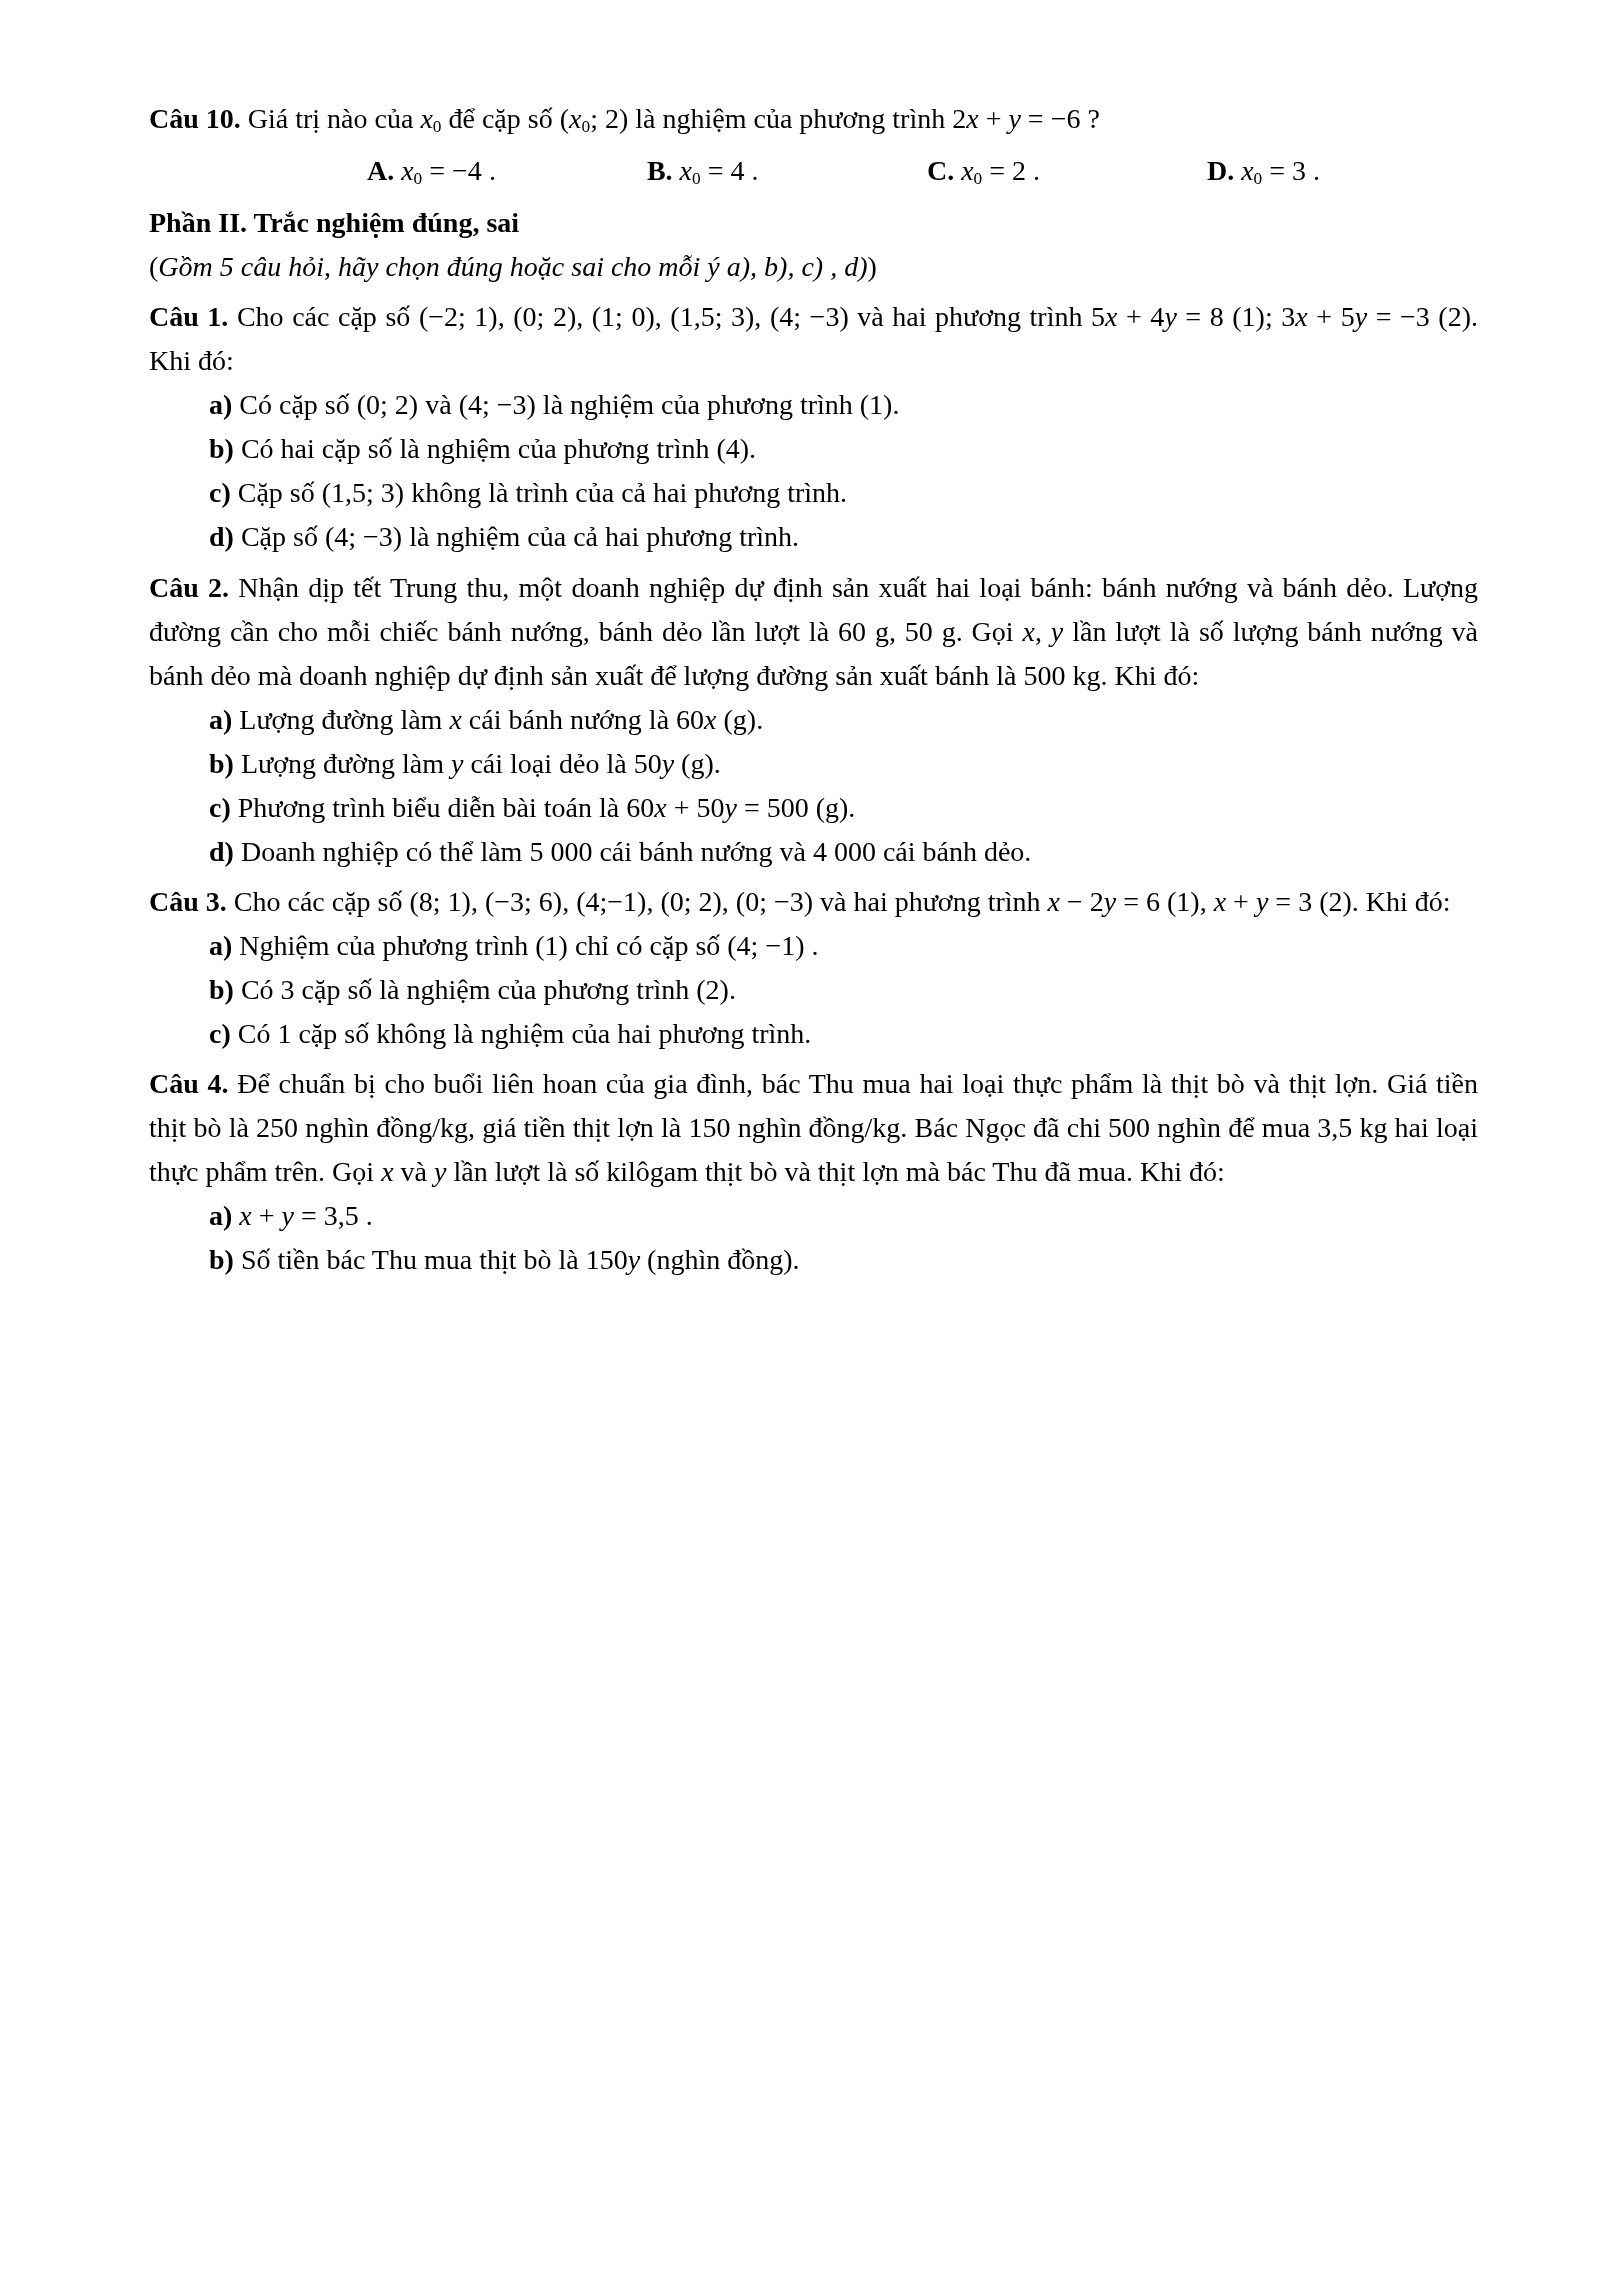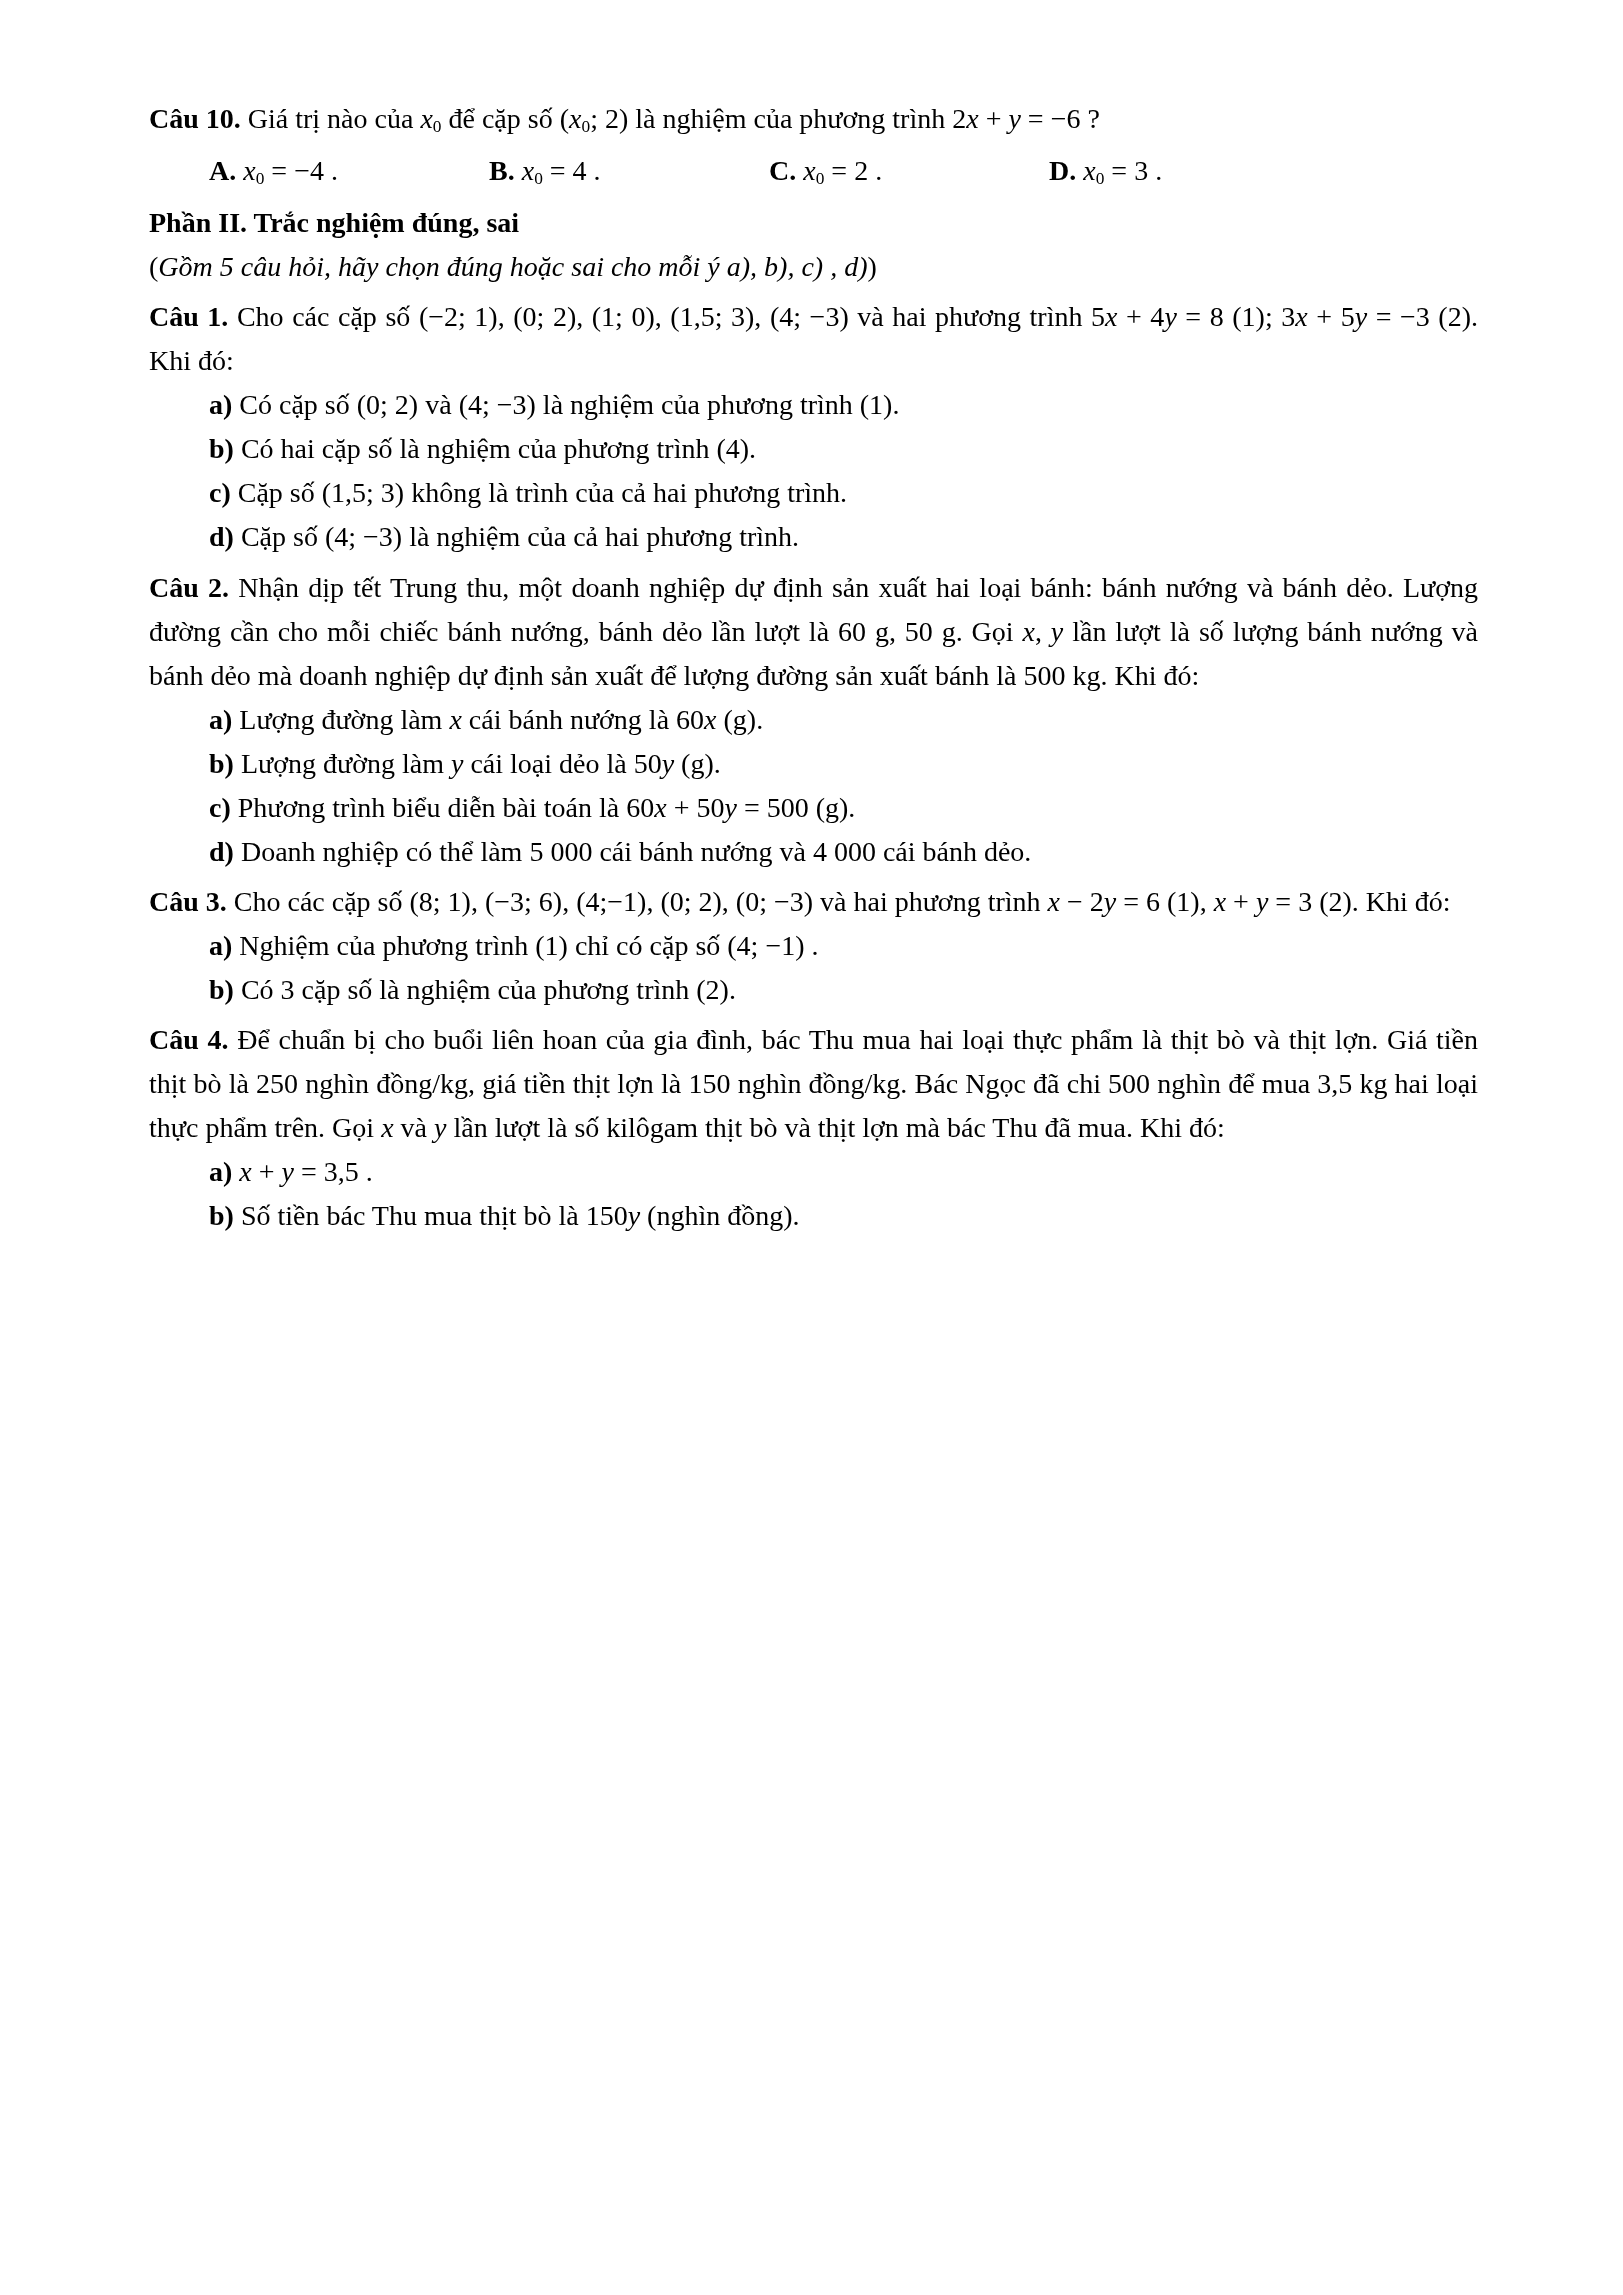--- a/index.html
+++ b/index.html
@@ -21,21 +21,21 @@
     left: 149px;
     top: 91px;
     width: 1329px;
     font-size: 28px;
     line-height: 44px;
   }
   .para { margin: 0; text-align: justify; }
   .question { margin-top: 6.3px; }
   .heading, .note, .subitem { text-align: left; }
   .subitem { padding-left: 60px; }
-  .options-row { display: flex; text-align: left; padding-left: 60px; }
+  .options-row { display: flex; text-align: left; padding-left: 60px; justify-content: center; }
   .option { width: 280px; flex: 0 0 auto; white-space: nowrap; }
   .option:last-child { width: auto; }
   .b { font-weight: 700; }
   .i { font-style: italic; }
   .u { font-size: 0.62em; vertical-align: -0.22em; }
   .nw { white-space: nowrap; }
 </style>
 </head>
 <body>
 
@@ -56,18 +56,19 @@
       <p class="para subitem"><span class="b">c)</span><span> Cặp số </span><span class="nw"><span>(1,5; 3)</span></span><span> không là trình của cả hai phương trình.</span></p>
       <p class="para subitem"><span class="b">d)</span><span> Cặp số </span><span class="nw"><span>(4; −3)</span></span><span> là nghiệm của cả hai phương trình.</span></p>
       <p class="para question"><span class="b">Câu 2.</span><span> Nhận dịp tết Trung thu, một doanh nghiệp dự định sản xuất hai loại bánh: bánh nướng và bánh dẻo. Lượng đường cần cho mỗi chiếc bánh nướng, bánh dẻo lần lượt là 60 g, 50 g. Gọi </span><span class="i">x</span><span>, </span><span class="i">y</span><span> lần lượt là số lượng bánh nướng và bánh dẻo mà doanh nghiệp dự định sản xuất để lượng đường sản xuất bánh là 500 kg. Khi đó:</span></p>
       <p class="para subitem"><span class="b">a)</span><span> Lượng đường làm </span><span class="i">x</span><span> cái bánh nướng là </span><span class="nw"><span>60</span><span class="i">x</span></span><span>  (g).</span></p>
       <p class="para subitem"><span class="b">b)</span><span> Lượng đường làm </span><span class="i">y</span><span> cái loại dẻo là </span><span class="nw"><span>50</span><span class="i">y</span></span><span>  (g).</span></p>
       <p class="para subitem"><span class="b">c)</span><span> Phương trình biểu diễn bài toán là </span><span class="nw"><span>60</span><span class="i">x</span><span> + 50</span><span class="i">y</span><span> = 500</span></span><span> (g).</span></p>
       <p class="para subitem"><span class="b">d)</span><span> Doanh nghiệp có thể làm </span><span class="nw"><span>5 000</span></span><span> cái bánh nướng và </span><span class="nw"><span>4 000</span></span><span> cái bánh dẻo.</span></p>
       <p class="para question"><span class="b">Câu 3.</span><span> Cho các cặp số </span><span class="nw"><span>(8; 1)</span></span><span>, </span><span class="nw"><span>(−3; 6)</span></span><span>, </span><span class="nw"><span>(4;−1)</span></span><span>, </span><span class="nw"><span>(0; 2)</span></span><span>, </span><span class="nw"><span>(0; −3)</span></span><span> và hai phương trình </span><span class="nw"><span class="i">x</span><span> − 2</span><span class="i">y</span><span> = 6</span></span><span> (1), </span><span class="nw"><span class="i">x</span><span> + </span><span class="i">y</span><span> = 3</span></span><span>  (2). Khi đó:</span></p>
       <p class="para subitem"><span class="b">a)</span><span> Nghiệm của phương trình (1) chỉ có cặp số </span><span class="nw"><span>(4; −1)</span></span><span> .</span></p>
       <p class="para subitem"><span class="b">b)</span><span> Có 3 cặp số là nghiệm của phương trình (2).</span></p>
+      <p class="para subitem"><span class="b">c)</span><span> Có 1 cặp số không là nghiệm của hai phương trình.</span></p>
       <p class="para question"><span class="b">Câu 4.</span><span> Để chuẩn bị cho buổi liên hoan của gia đình, bác Thu mua hai loại thực phẩm là thịt bò và thịt lợn. Giá tiền thịt bò là 250 nghìn đồng/kg, giá tiền thịt lợn là 150 nghìn đồng/kg. Bác Ngọc đã chi 500 nghìn để mua </span><span class="nw"><span>3,5</span></span><span> kg hai loại thực phẩm trên. Gọi </span><span class="i">x</span><span> và </span><span class="i">y</span><span> lần lượt là số kilôgam thịt bò và thịt lợn mà bác Thu đã mua. Khi đó:</span></p>
       <p class="para subitem"><span class="b">a)</span><span> </span><span class="nw"><span class="i">x</span><span> + </span><span class="i">y</span><span> = 3,5</span></span><span> .</span></p>
       <p class="para subitem"><span class="b">b)</span><span> Số tiền bác Thu mua thịt bò là </span><span class="nw"><span>150</span><span class="i">y</span></span><span>  (nghìn đồng).</span></p>
     </div>
 </div>
 
 
 </body></html>

